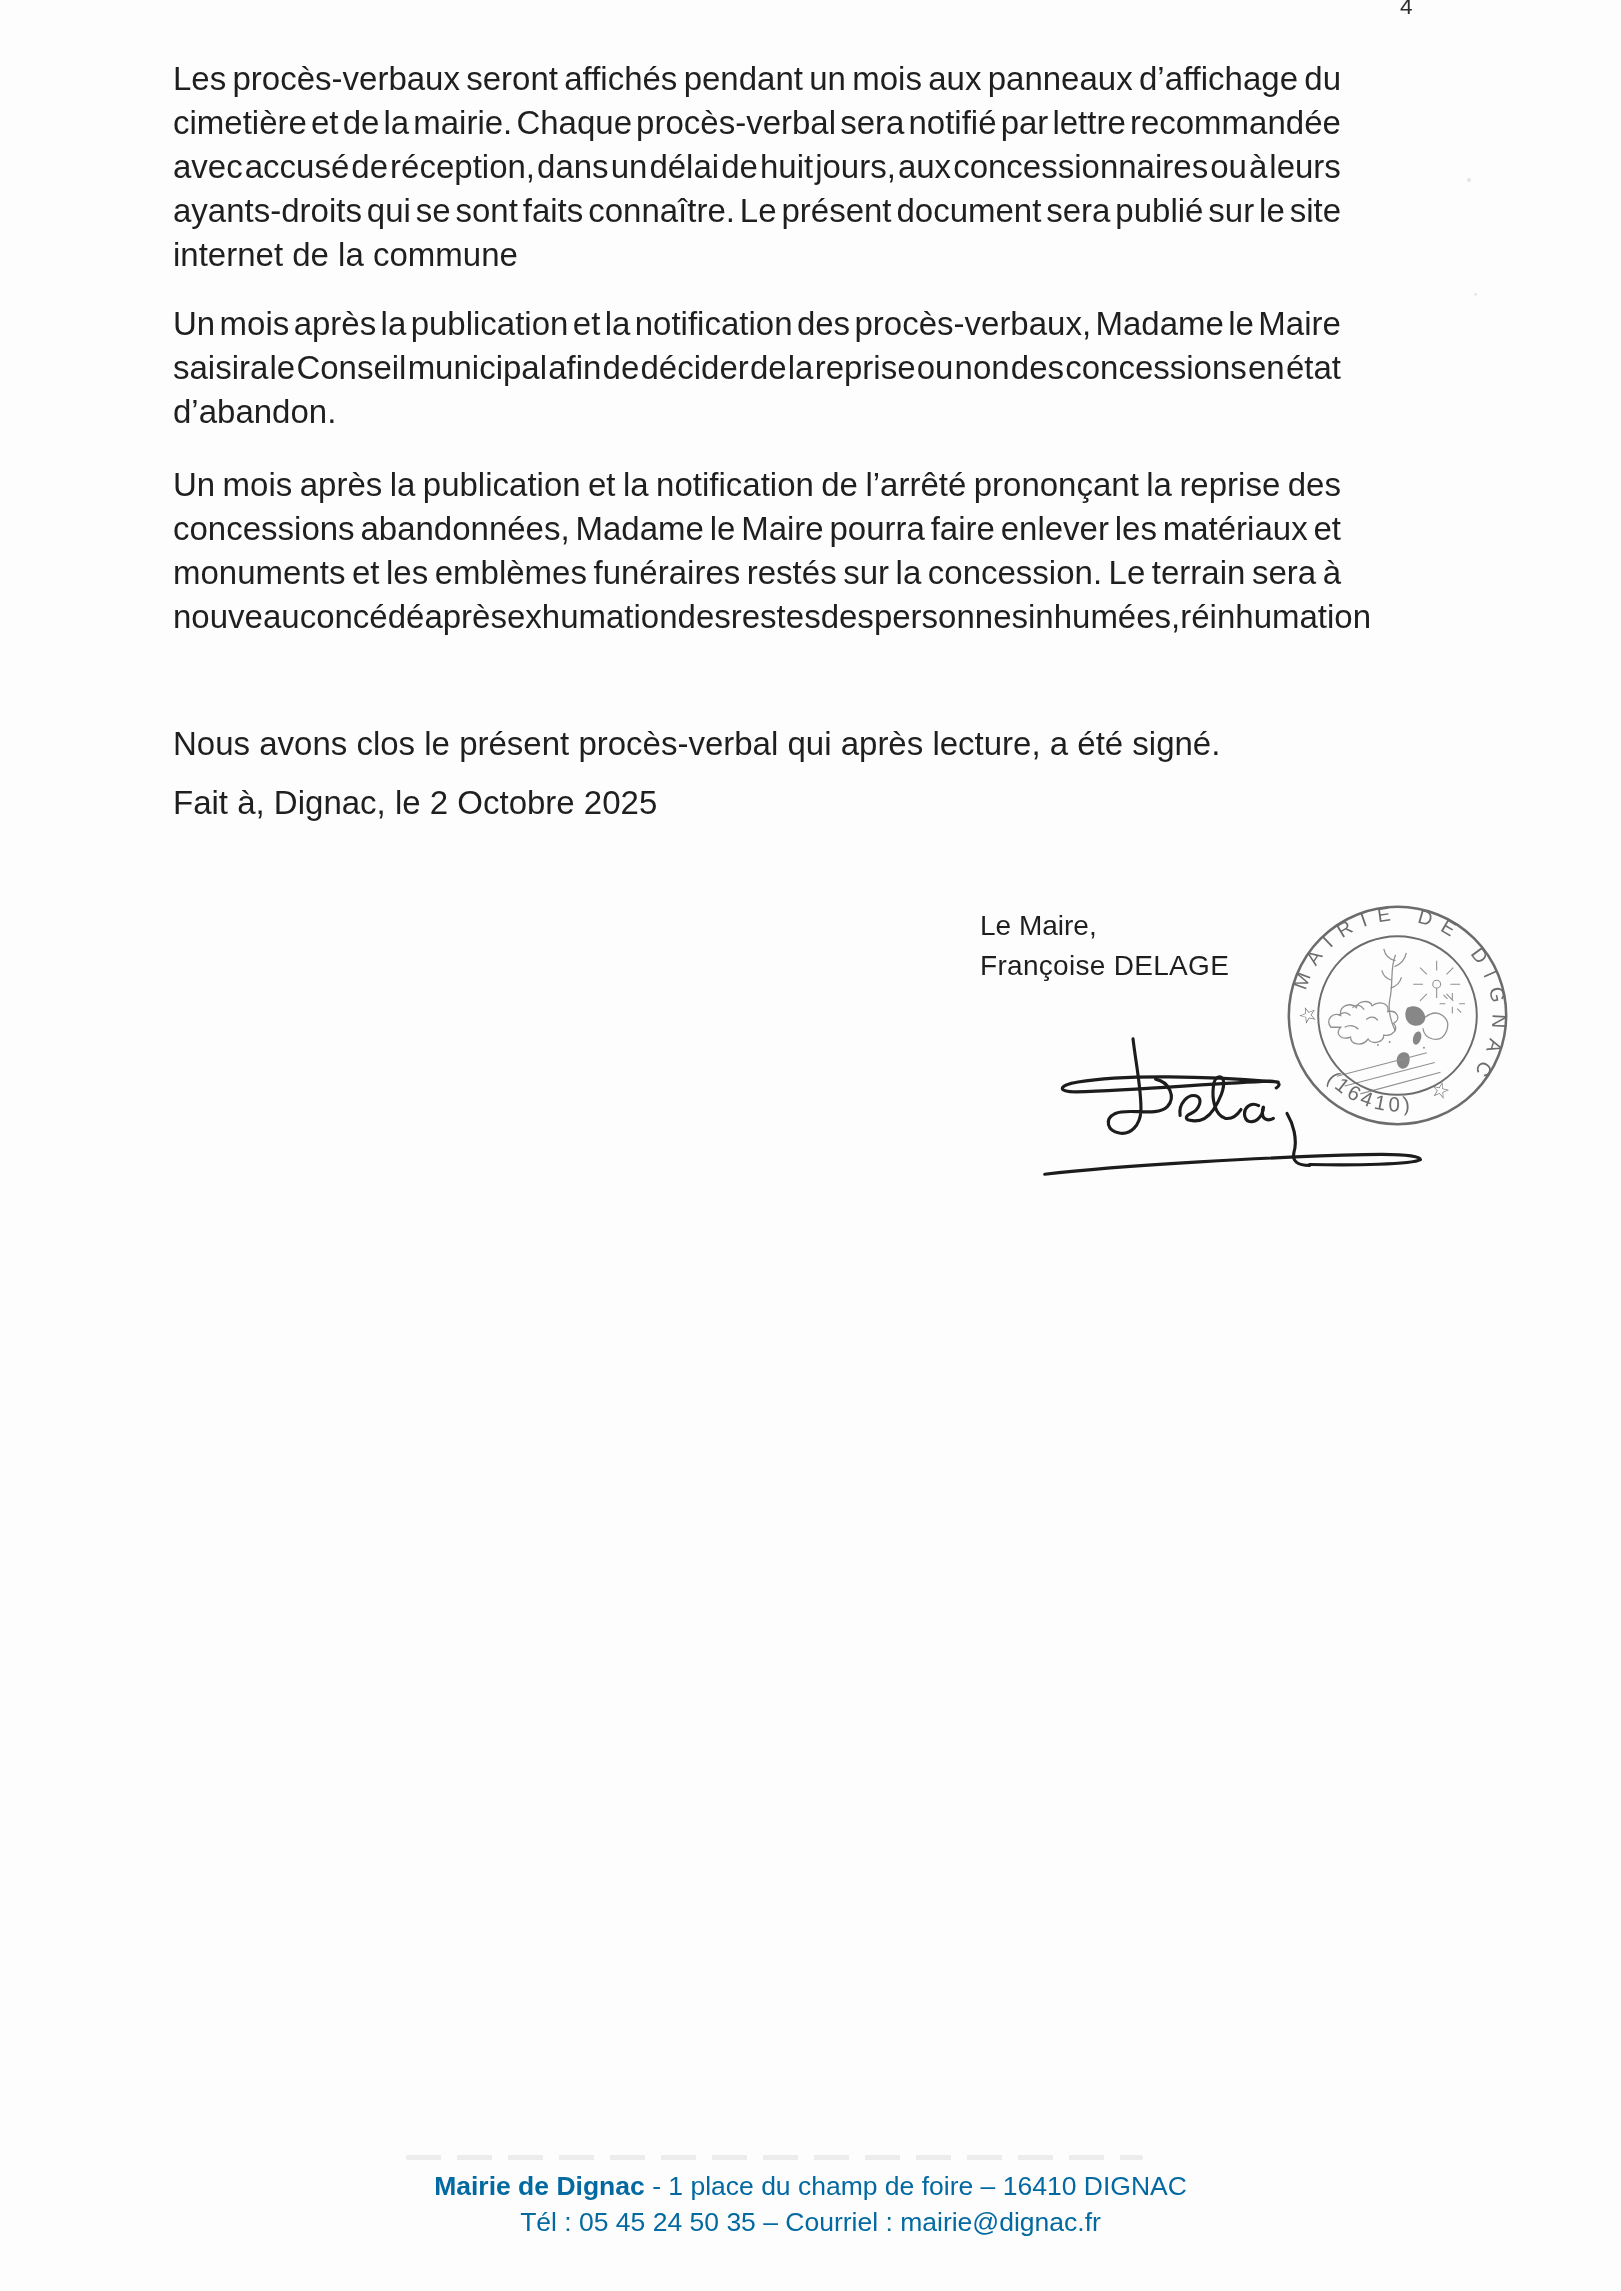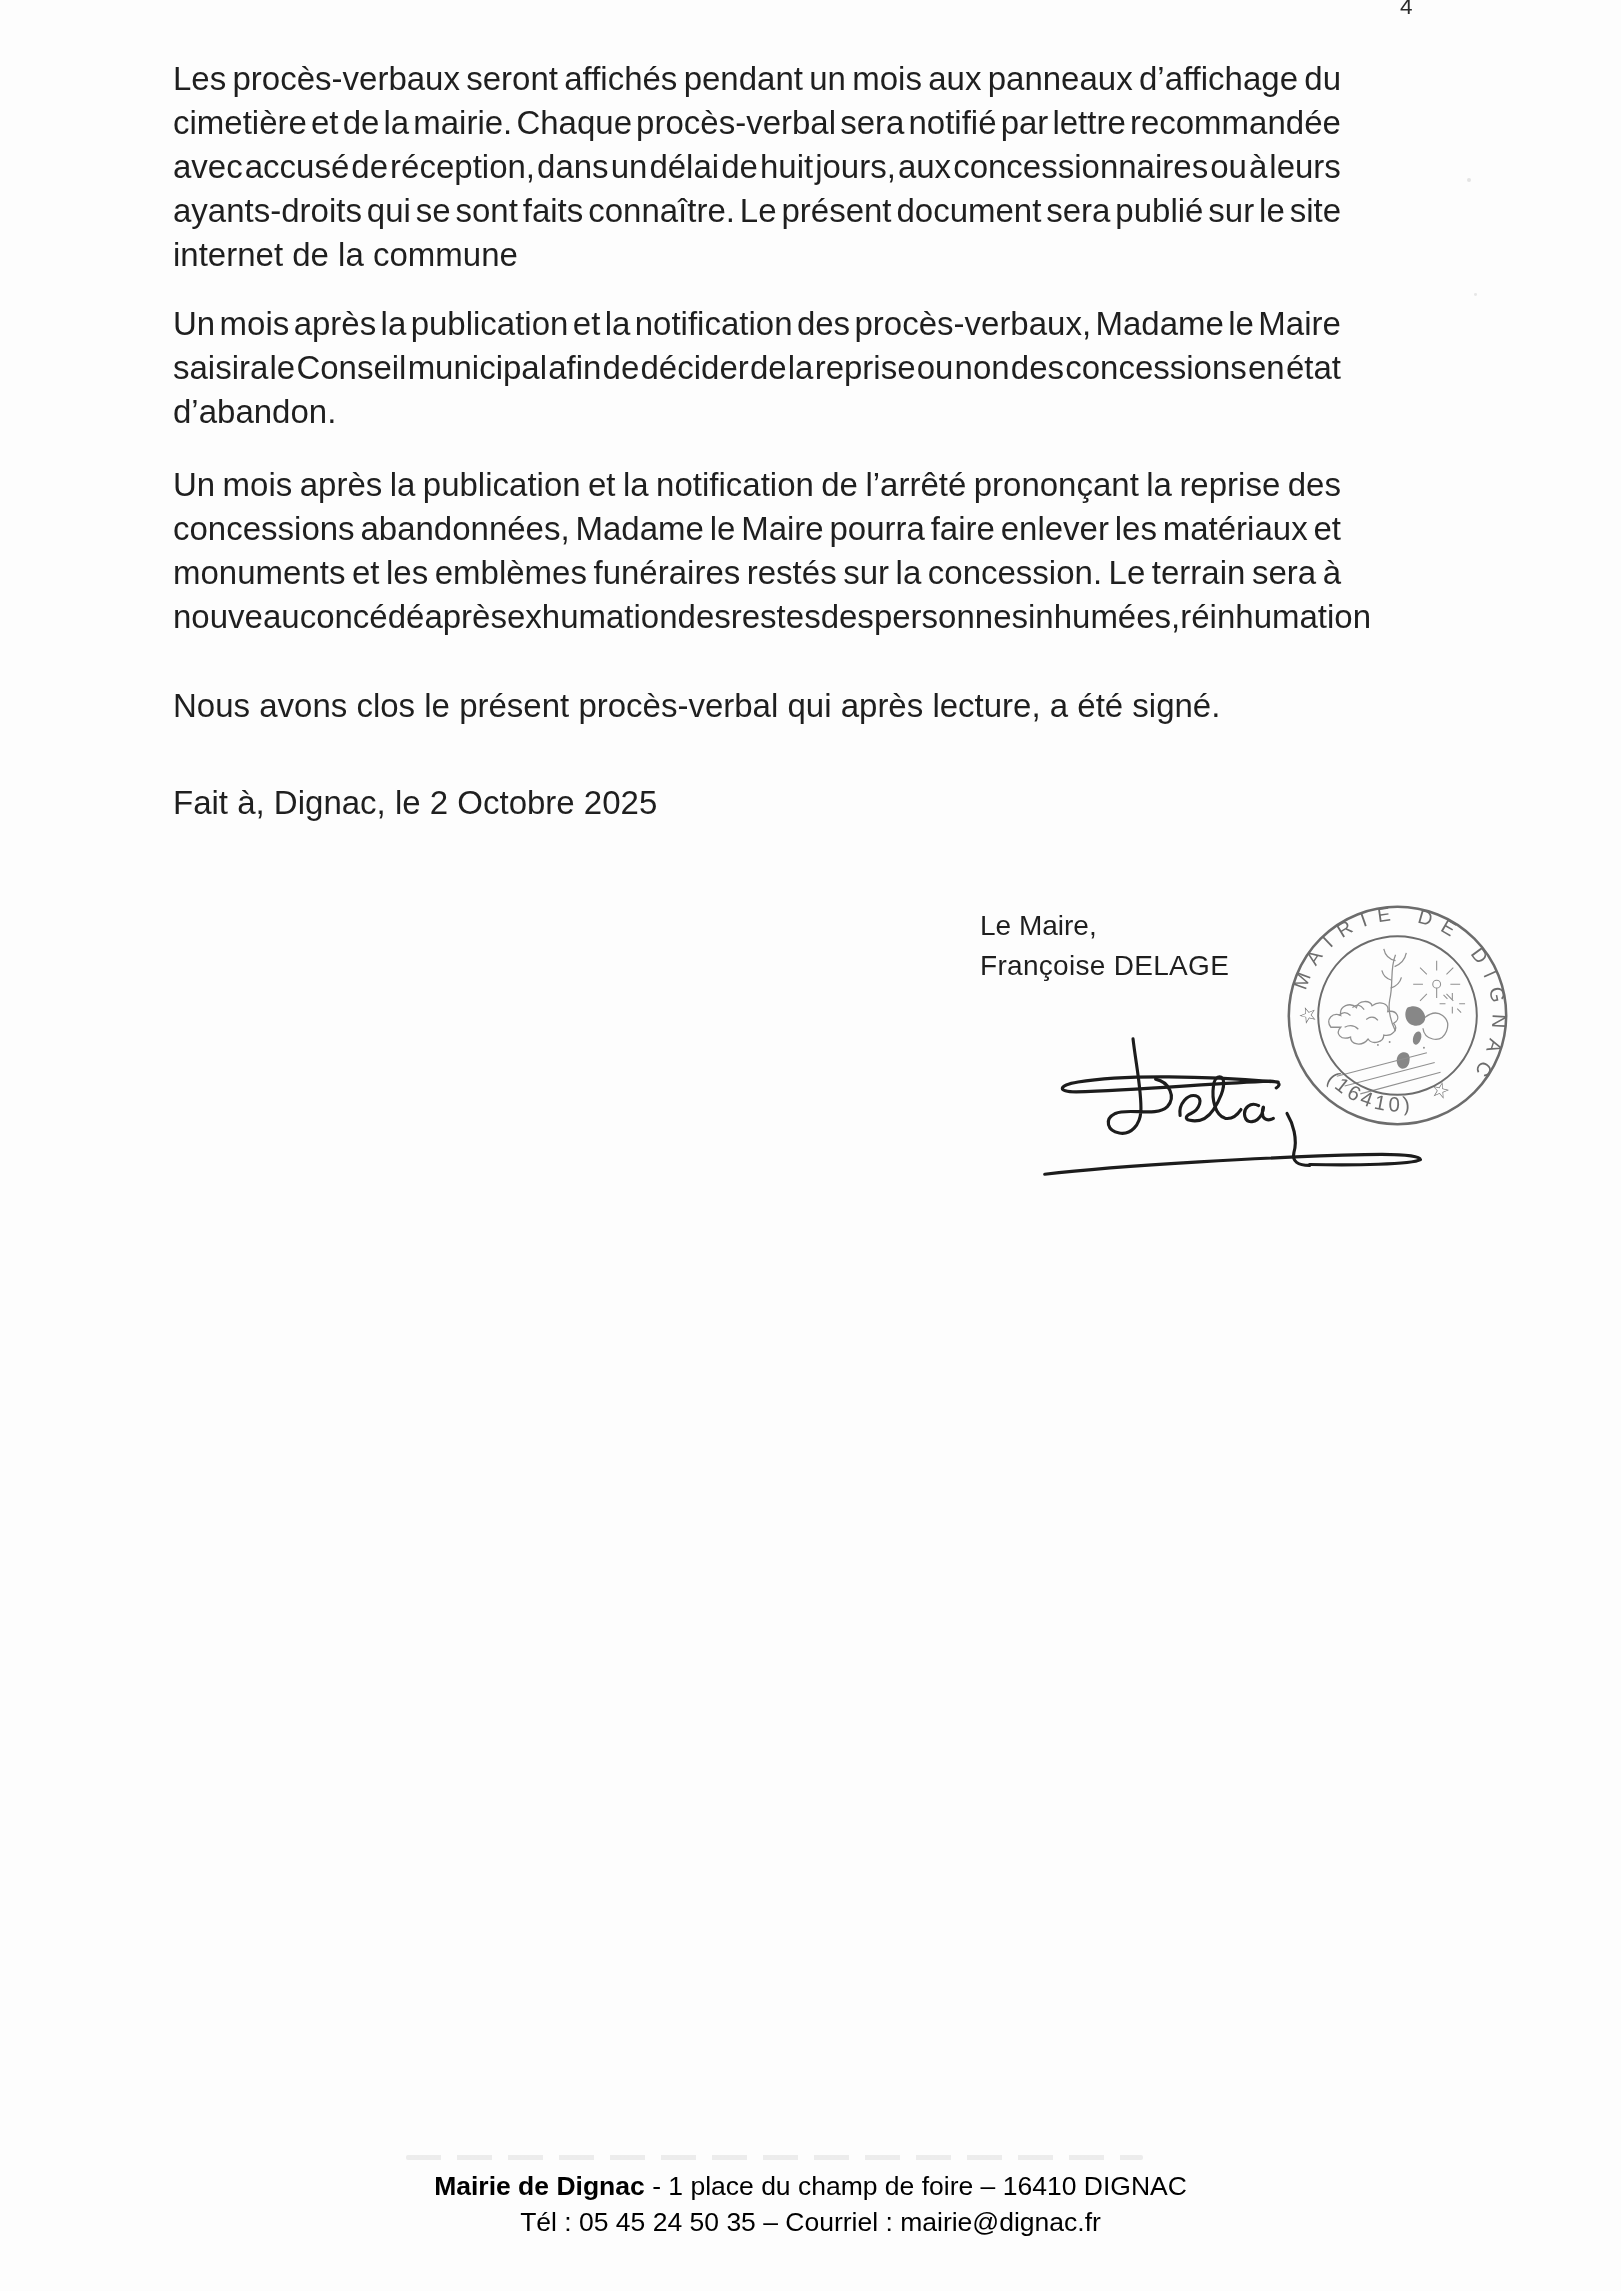--- a/index.html
+++ b/index.html
@@ -18,21 +18,21 @@
   .para{position:absolute;left:173px;width:1168px;}
   .line{font-size:33px;line-height:44px;height:44px;white-space:nowrap;}
   .jl{display:flex;justify-content:space-between;white-space:normal;}
   .jl span{display:inline-block;white-space:nowrap;}
   .sig-block{position:absolute;left:956px;top:906px;font-size:28px;line-height:40px;margin-left:24px;}
   .sig-name{font-weight:normal;letter-spacing:0.3px;}
   .sig-svg{position:absolute;left:1031px;top:1025px;}
   .stamp-svg{position:absolute;left:1280px;top:898px;}
   .footer{
     position:absolute;left:0;top:2168px;width:1621px;
-    text-align:center;font-size:26.5px;line-height:36px;color:#000000;
+    text-align:center;font-size:26.5px;line-height:36px;color:#0369a1;
   }
   .footer .bold{font-weight:bold;}
   .footer-sep{
     position:absolute;left:406px;top:2155px;width:737px;height:4.9px;
     background:repeating-linear-gradient(90deg,#dedede 0 35px,transparent 35px 51px);
     opacity:.55;border-radius:2px;
   }
   .speck{position:absolute;background:#cccccc;border-radius:50%;}
 </style>
 </head>
@@ -195,21 +195,21 @@
         <span>exhumation</span>
         <span>des</span>
         <span>restes</span>
         <span>des</span>
         <span>personnes</span>
         <span>inhumées,</span>
         <span>réinhumation</span>
       </div>
   </div>
 
-  <div class="para" style="top:684px">
+  <div class="para" style="top:722px">
     <div class="line">Nous avons clos le présent procès-verbal qui après lecture, a été signé.</div>
   </div>
 
   <div class="para" style="top:781px">
     <div class="line">Fait à, Dignac, le 2 Octobre 2025</div>
   </div>
 
   <div class="sig-block">
     <div>Le Maire,</div>
     <div class="sig-name">Françoise DELAGE</div>

